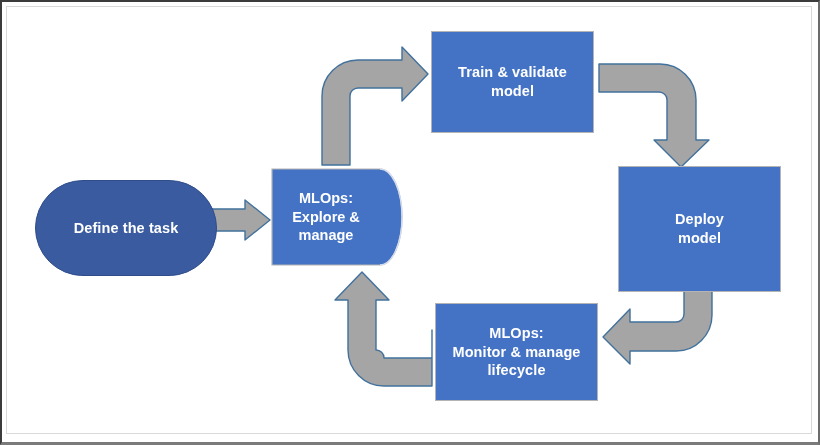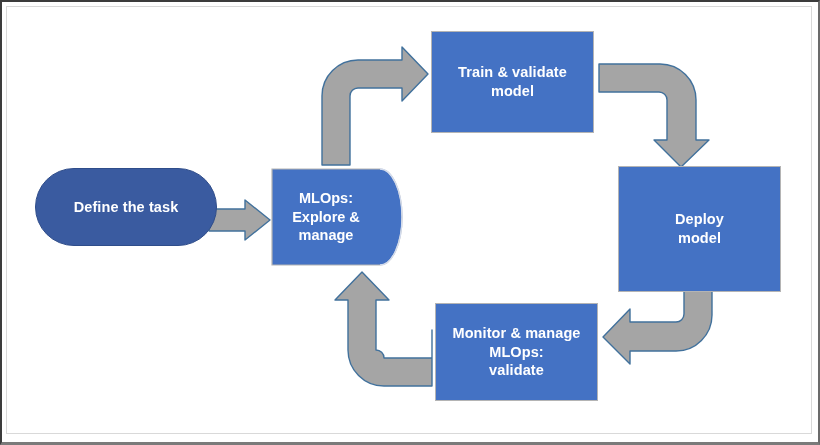--- a/index.html
+++ b/index.html
@@ -139,21 +139,21 @@
 
     <path class="arrow-fill" d="M 432,330
          L 384,330
          A 36,36 0 0 0 348,366
          L 348,420
          L 348,366
          A 8,8 0 0 1 356,358
          L 432,358 Z" style="display:none"></path>
   </svg>
 
-  <div class="node pill-node" style="left:35px;top:168px;width:182px;height:78px;">
+  <div class="node pill-node" style="left:35px;top:180px;width:182px;height:96px;">
     <span class="lines">Define the task</span>
   </div>
 
   <div class="cyl-wrap" style="left:268px;top:166px;width:142px;height:102px;">
     <svg viewBox="0 0 142 102" width="142" height="102">
       <path d="M 4,3 L 112,3 A 22,48 0 0 1 112,99 L 4,99 Z" fill="#4472C4" stroke="#B4B4B4" stroke-width="1.2"></path>
       <path d="M 112,3 A 22,48 0 0 1 112,99" fill="none" stroke="#D3DCEE" stroke-width="1.4"></path>
     </svg>
     <div class="cyl-text">
       <div>
@@ -173,20 +173,20 @@
 
   <div class="node rect-node" style="left:618px;top:166px;width:163px;height:126px;">
     <div class="lines">
       <span>Deploy</span>
       <span>model</span>
     </div>
   </div>
 
   <div class="node rect-node" style="left:435px;top:303px;width:163px;height:98px;">
     <div class="lines">
+      <span>MLOps:</span>
       <span>Monitor &amp; manage</span>
-      <span>MLOps:</span>
-      <span>validate</span>
+      <span>lifecycle</span>
     </div>
   </div>
 
   <div id="frame-border"></div>
 </div>
 
 </body></html>

